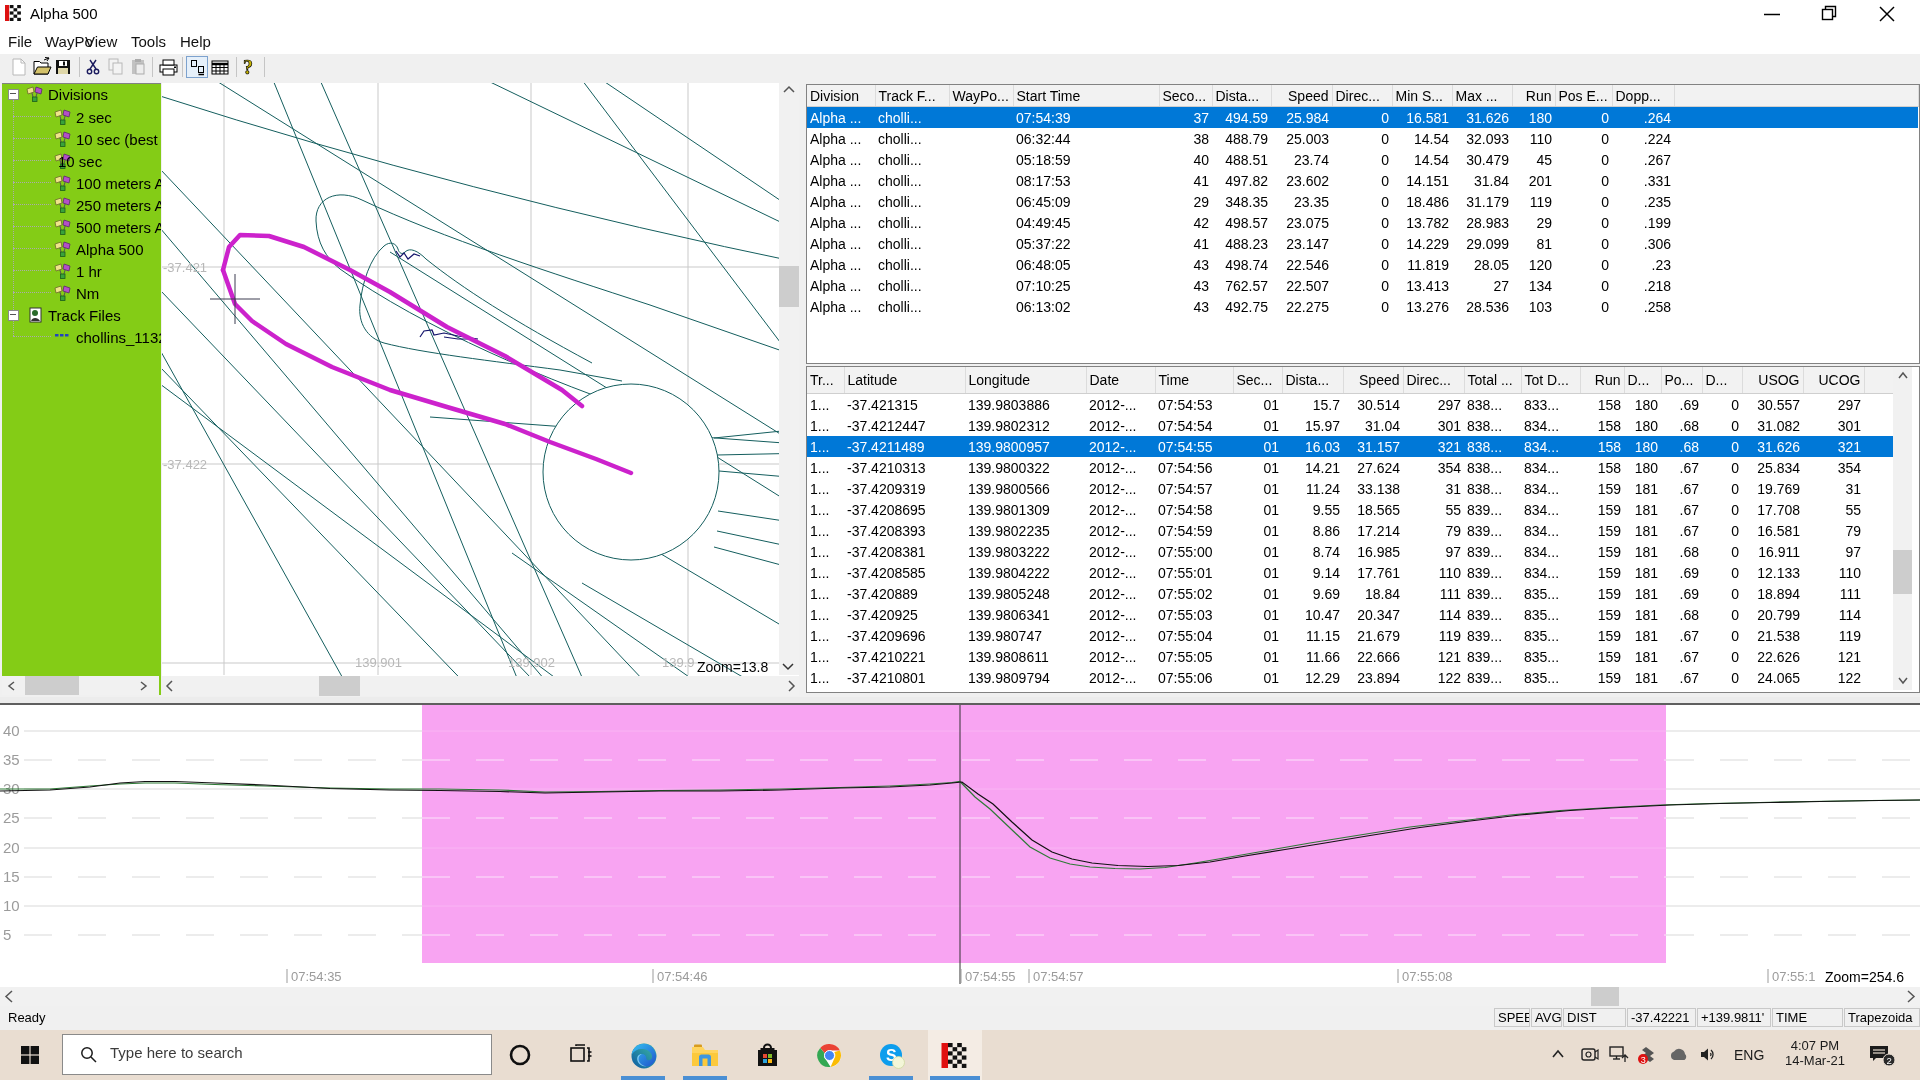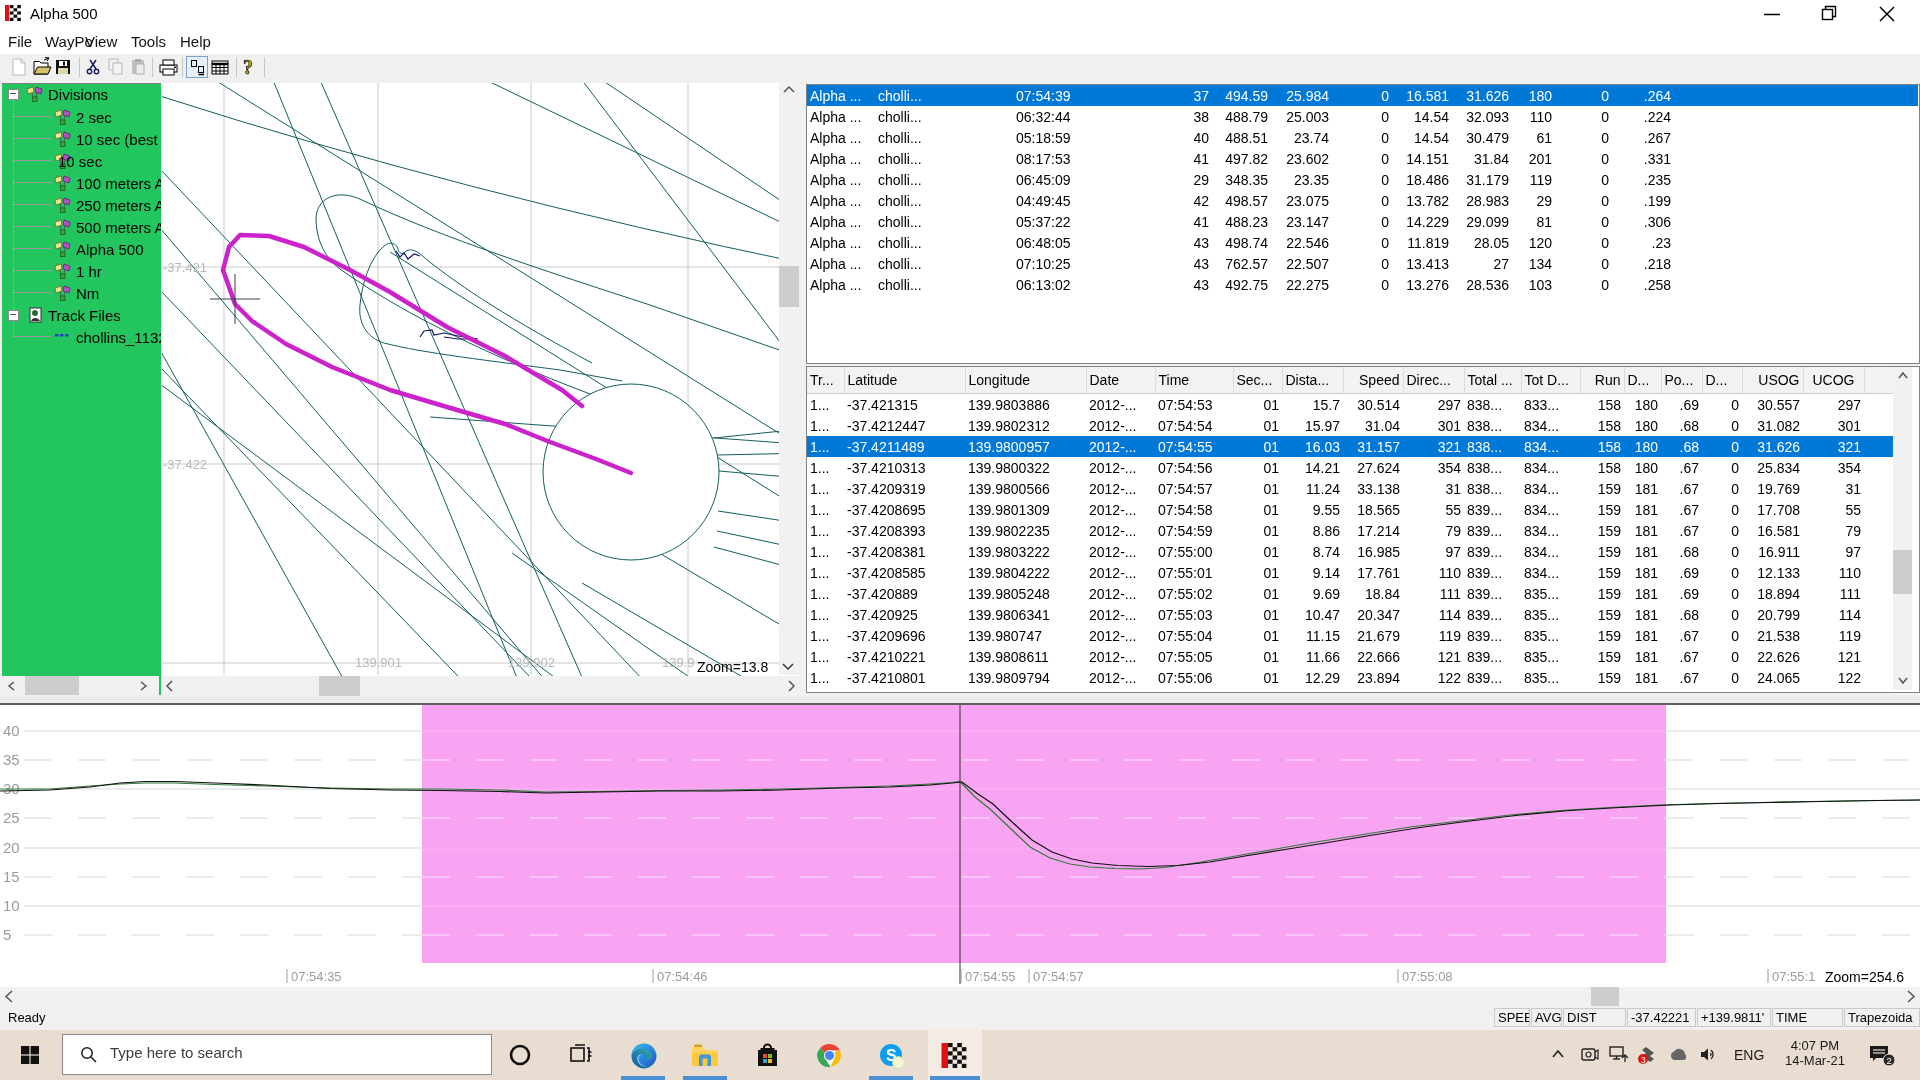--- a/index.html
+++ b/index.html
@@ -109,21 +109,21 @@
         <line x1="224" y1="8" x2="224" y2="18"></line>
         <line x1="212" y1="11.5" x2="228" y2="11.5"></line>
         <line x1="212" y1="15" x2="228" y2="15"></line>
       </g>
   <rect x="236" y="1" width="1" height="20" fill="#c5c5c5"></rect>
   <text x="243" y="18" font-family="Liberation Serif" font-size="20" font-weight="bold" fill="#c8b400" stroke="#000" stroke-width="0.7">?</text>
   <rect x="264" y="1" width="1" height="20" fill="#c5c5c5"></rect>
  </svg>
 </div>
 <div class="abs" style="left:0;top:81px;width:1920px;height:616px;background:#f0f0f0"></div>
-<div class="abs" style="left:2px;top:83px;width:159px;height:612px;background:#22c55e;border-top:1px solid #828282;box-sizing:border-box;overflow:hidden">
+<div class="abs" style="left:2px;top:83px;width:159px;height:612px;background:#84cc16;border-top:1px solid #828282;box-sizing:border-box;overflow:hidden">
 <div class="abs" style="left:6px;top:5px;width:9px;height:9px;border:1px solid #8a8a8a;background:#fff"></div>
 <div class="abs" style="left:7.5px;top:9px;width:6px;height:1px;background:#555"></div>
 <svg class="abs" style="left:24px;top:2px" width="18" height="16" viewBox="0 0 18 16">
 <line x1="5" y1="4" x2="8" y2="14" stroke="#555" stroke-width="1"></line>
 <line x1="12" y1="4" x2="9" y2="14" stroke="#555" stroke-width="1"></line>
 <path d="M 1 3 L 7 1 L 8 6 L 2 8 Z" fill="#efe48a" stroke="#6b6b2a" stroke-width="0.8"></path>
 <path d="M 10 1 L 16 3 L 15 8 L 9 6 Z" fill="#b44fc8" stroke="#5a2a6b" stroke-width="0.8"></path>
 <rect x="6.5" y="11" width="4.5" height="4.5" fill="#3aa33a" stroke="#1c5c1c" stroke-width="0.8"></rect>
 </svg>
 <div class="ti" style="left:46px;top:2px">Divisions</div>
@@ -314,20 +314,36 @@
         <col style="width:61px">
         <col style="width:60px">
         <col style="width:60px">
         <col style="width:60px">
         <col style="width:43px">
         <col style="width:57px">
         <col style="width:62px">
         <col style="width:244px">
       </colgroup>
       <tbody>
+        <tr>
+          <th style="">Division</th>
+          <th style="">Track F...</th>
+          <th style="">WayPo...</th>
+          <th style="">Start Time</th>
+          <th style="">Seco...</th>
+          <th style="">Dista...</th>
+          <th style="text-align:right;">Speed</th>
+          <th style="">Direc...</th>
+          <th style="">Min S...</th>
+          <th style="">Max ...</th>
+          <th style="text-align:right;">Run</th>
+          <th style="">Pos E...</th>
+          <th style="">Dopp...</th>
+          <th></th>
+        </tr>
         <tr class="sel">
           <td>Alpha ...</td>
           <td>cholli...</td>
           <td></td>
           <td>07:54:39</td>
           <td class="r">37</td>
           <td class="r">494.59</td>
           <td class="r">25.984</td>
           <td class="r">0</td>
           <td class="r">16.581</td>
@@ -357,21 +373,21 @@
           <td>Alpha ...</td>
           <td>cholli...</td>
           <td></td>
           <td>05:18:59</td>
           <td class="r">40</td>
           <td class="r">488.51</td>
           <td class="r">23.74</td>
           <td class="r">0</td>
           <td class="r">14.54</td>
           <td class="r">30.479</td>
-          <td class="r">61</td>
+          <td class="r">45</td>
           <td class="r">0</td>
           <td class="r">.267</td>
           <td></td>
         </tr>
         <tr>
           <td>Alpha ...</td>
           <td>cholli...</td>
           <td></td>
           <td>08:17:53</td>
           <td class="r">41</td>
@@ -517,21 +533,21 @@
           <th style="">Dista...</th>
           <th style="text-align:right;">Speed</th>
           <th style="">Direc...</th>
           <th style="">Total ...</th>
           <th style="">Tot D...</th>
           <th style="text-align:right;">Run</th>
           <th style="">D...</th>
           <th style="">Po...</th>
           <th style="">D...</th>
           <th style="text-align:right;">USOG</th>
-          <th style="text-align:center;">UCOG</th>
+          <th style="text-align:right;">UCOG</th>
           <th></th>
         </tr>
         <tr>
           <td>1...</td>
           <td>-37.421315</td>
           <td>139.9803886</td>
           <td>2012-...</td>
           <td>07:54:53</td>
           <td class="r">01</td>
           <td class="r">15.7</td>

